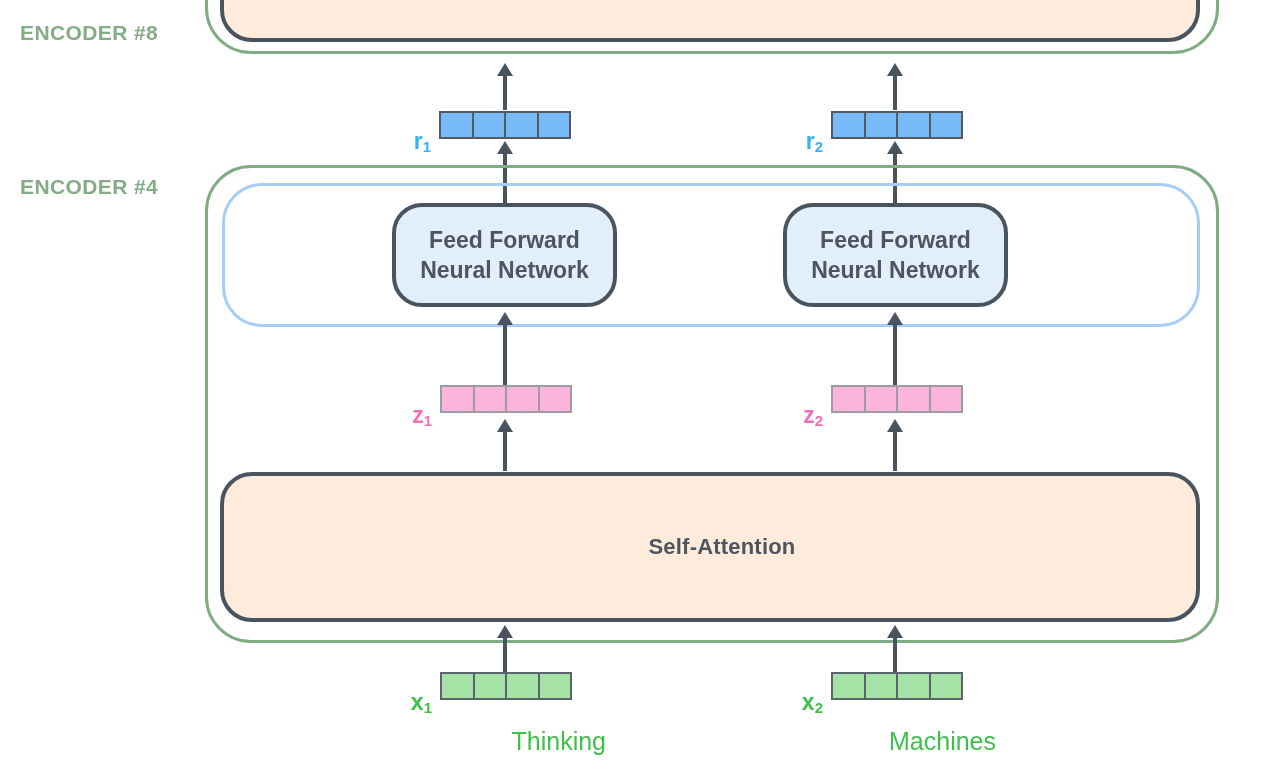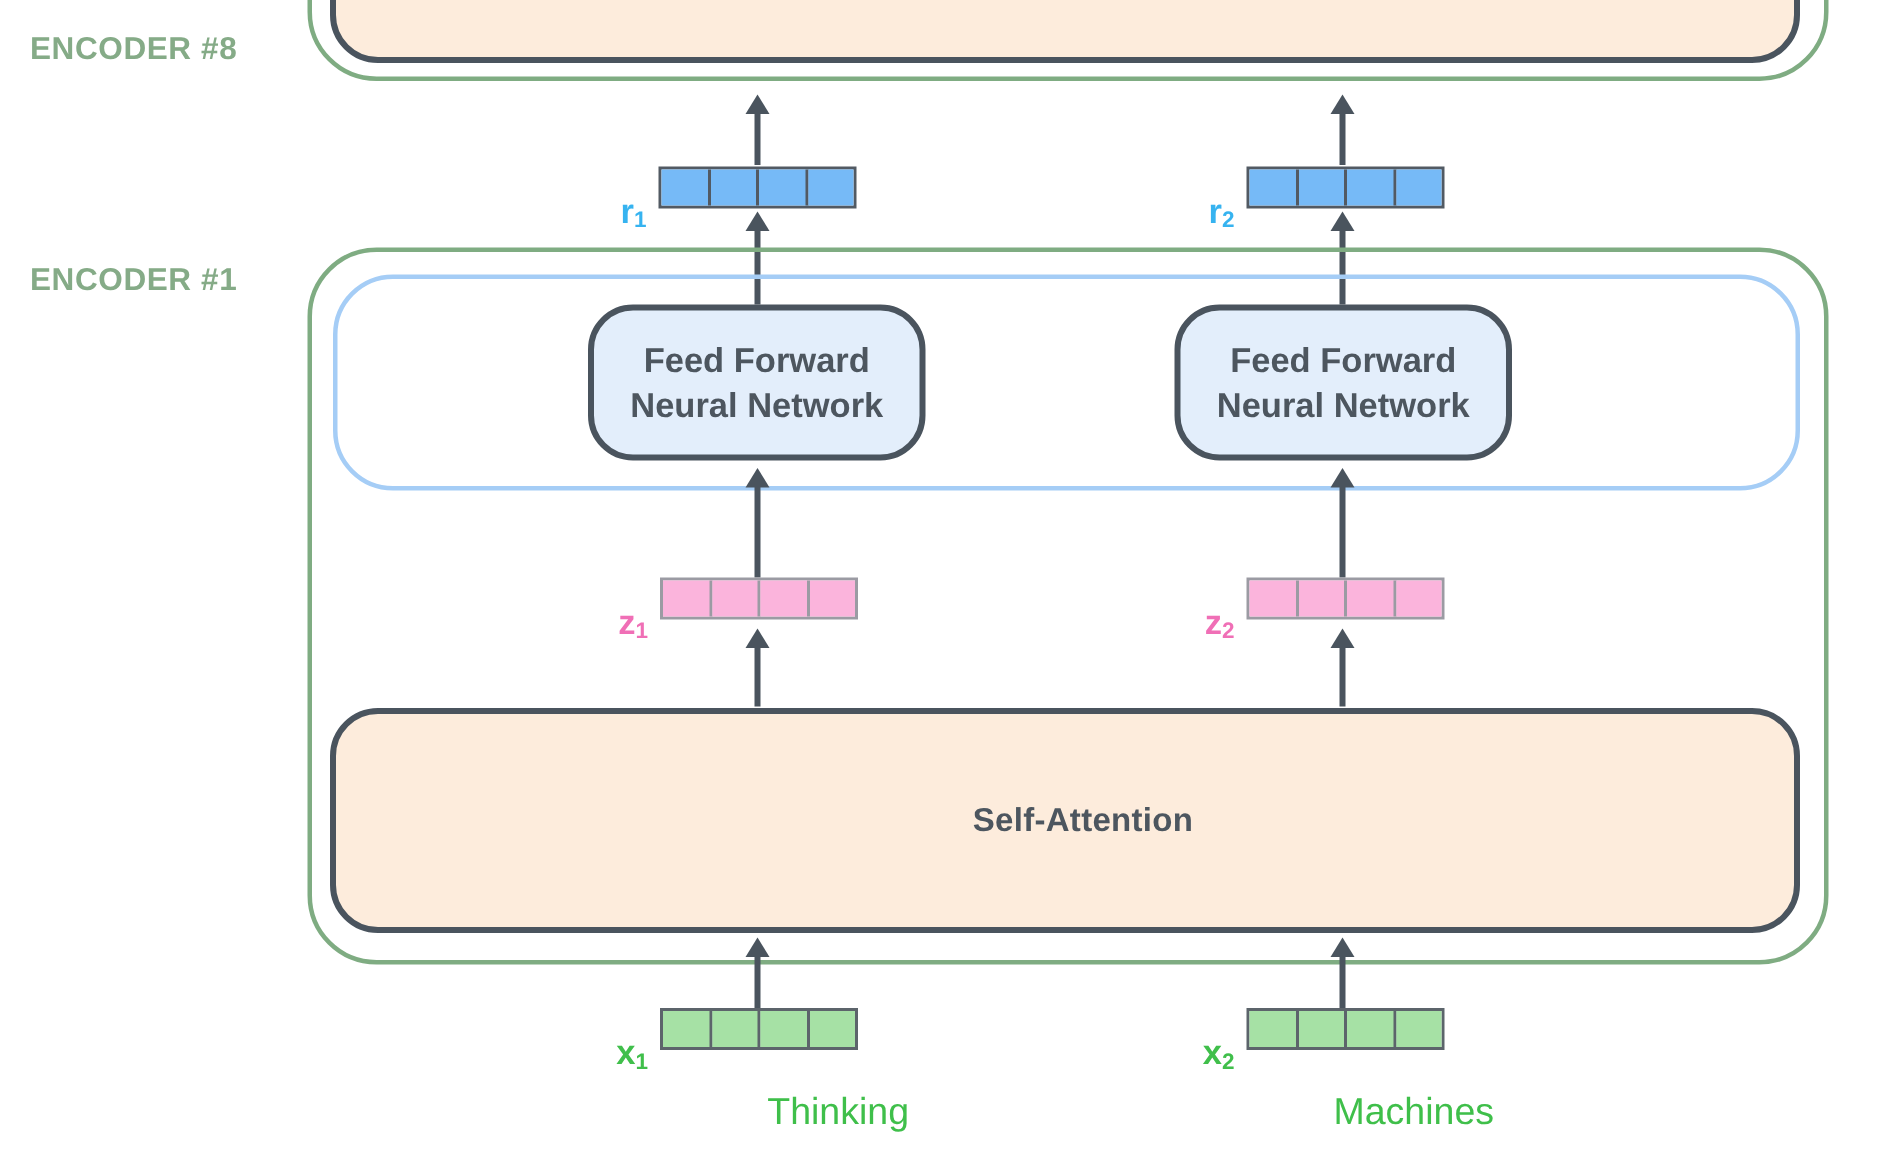--- a/index.html
+++ b/index.html
@@ -107,21 +107,21 @@
   <div class="arrow" style="left:497px;top:141px;height:62px;">
     <div class="head"></div>
       <div class="stem"></div>
   </div>
   <div class="arrow" style="left:887px;top:141px;height:62px;">
     <div class="head"></div>
       <div class="stem"></div>
   </div>
 
   <div class="enc-box" style="left:205px;top:165px;width:1014px;height:478px;"></div>
-  <div class="enc-label" style="top:175px;">ENCODER #1</div>
+  <div class="enc-label" style="top:175px;">ENCODER #4</div>
 
   <div class="blue-container" style="left:222px;top:183px;width:978px;height:144px;"></div>
 
   <div class="ffnn-box" style="left:392px;top:203px;">
     <div>Feed Forward</div>
     <div>Neural Network</div>
   </div>
   <div class="ffnn-box" style="left:783px;top:203px;">
     <div>Feed Forward</div>
     <div>Neural Network</div>

